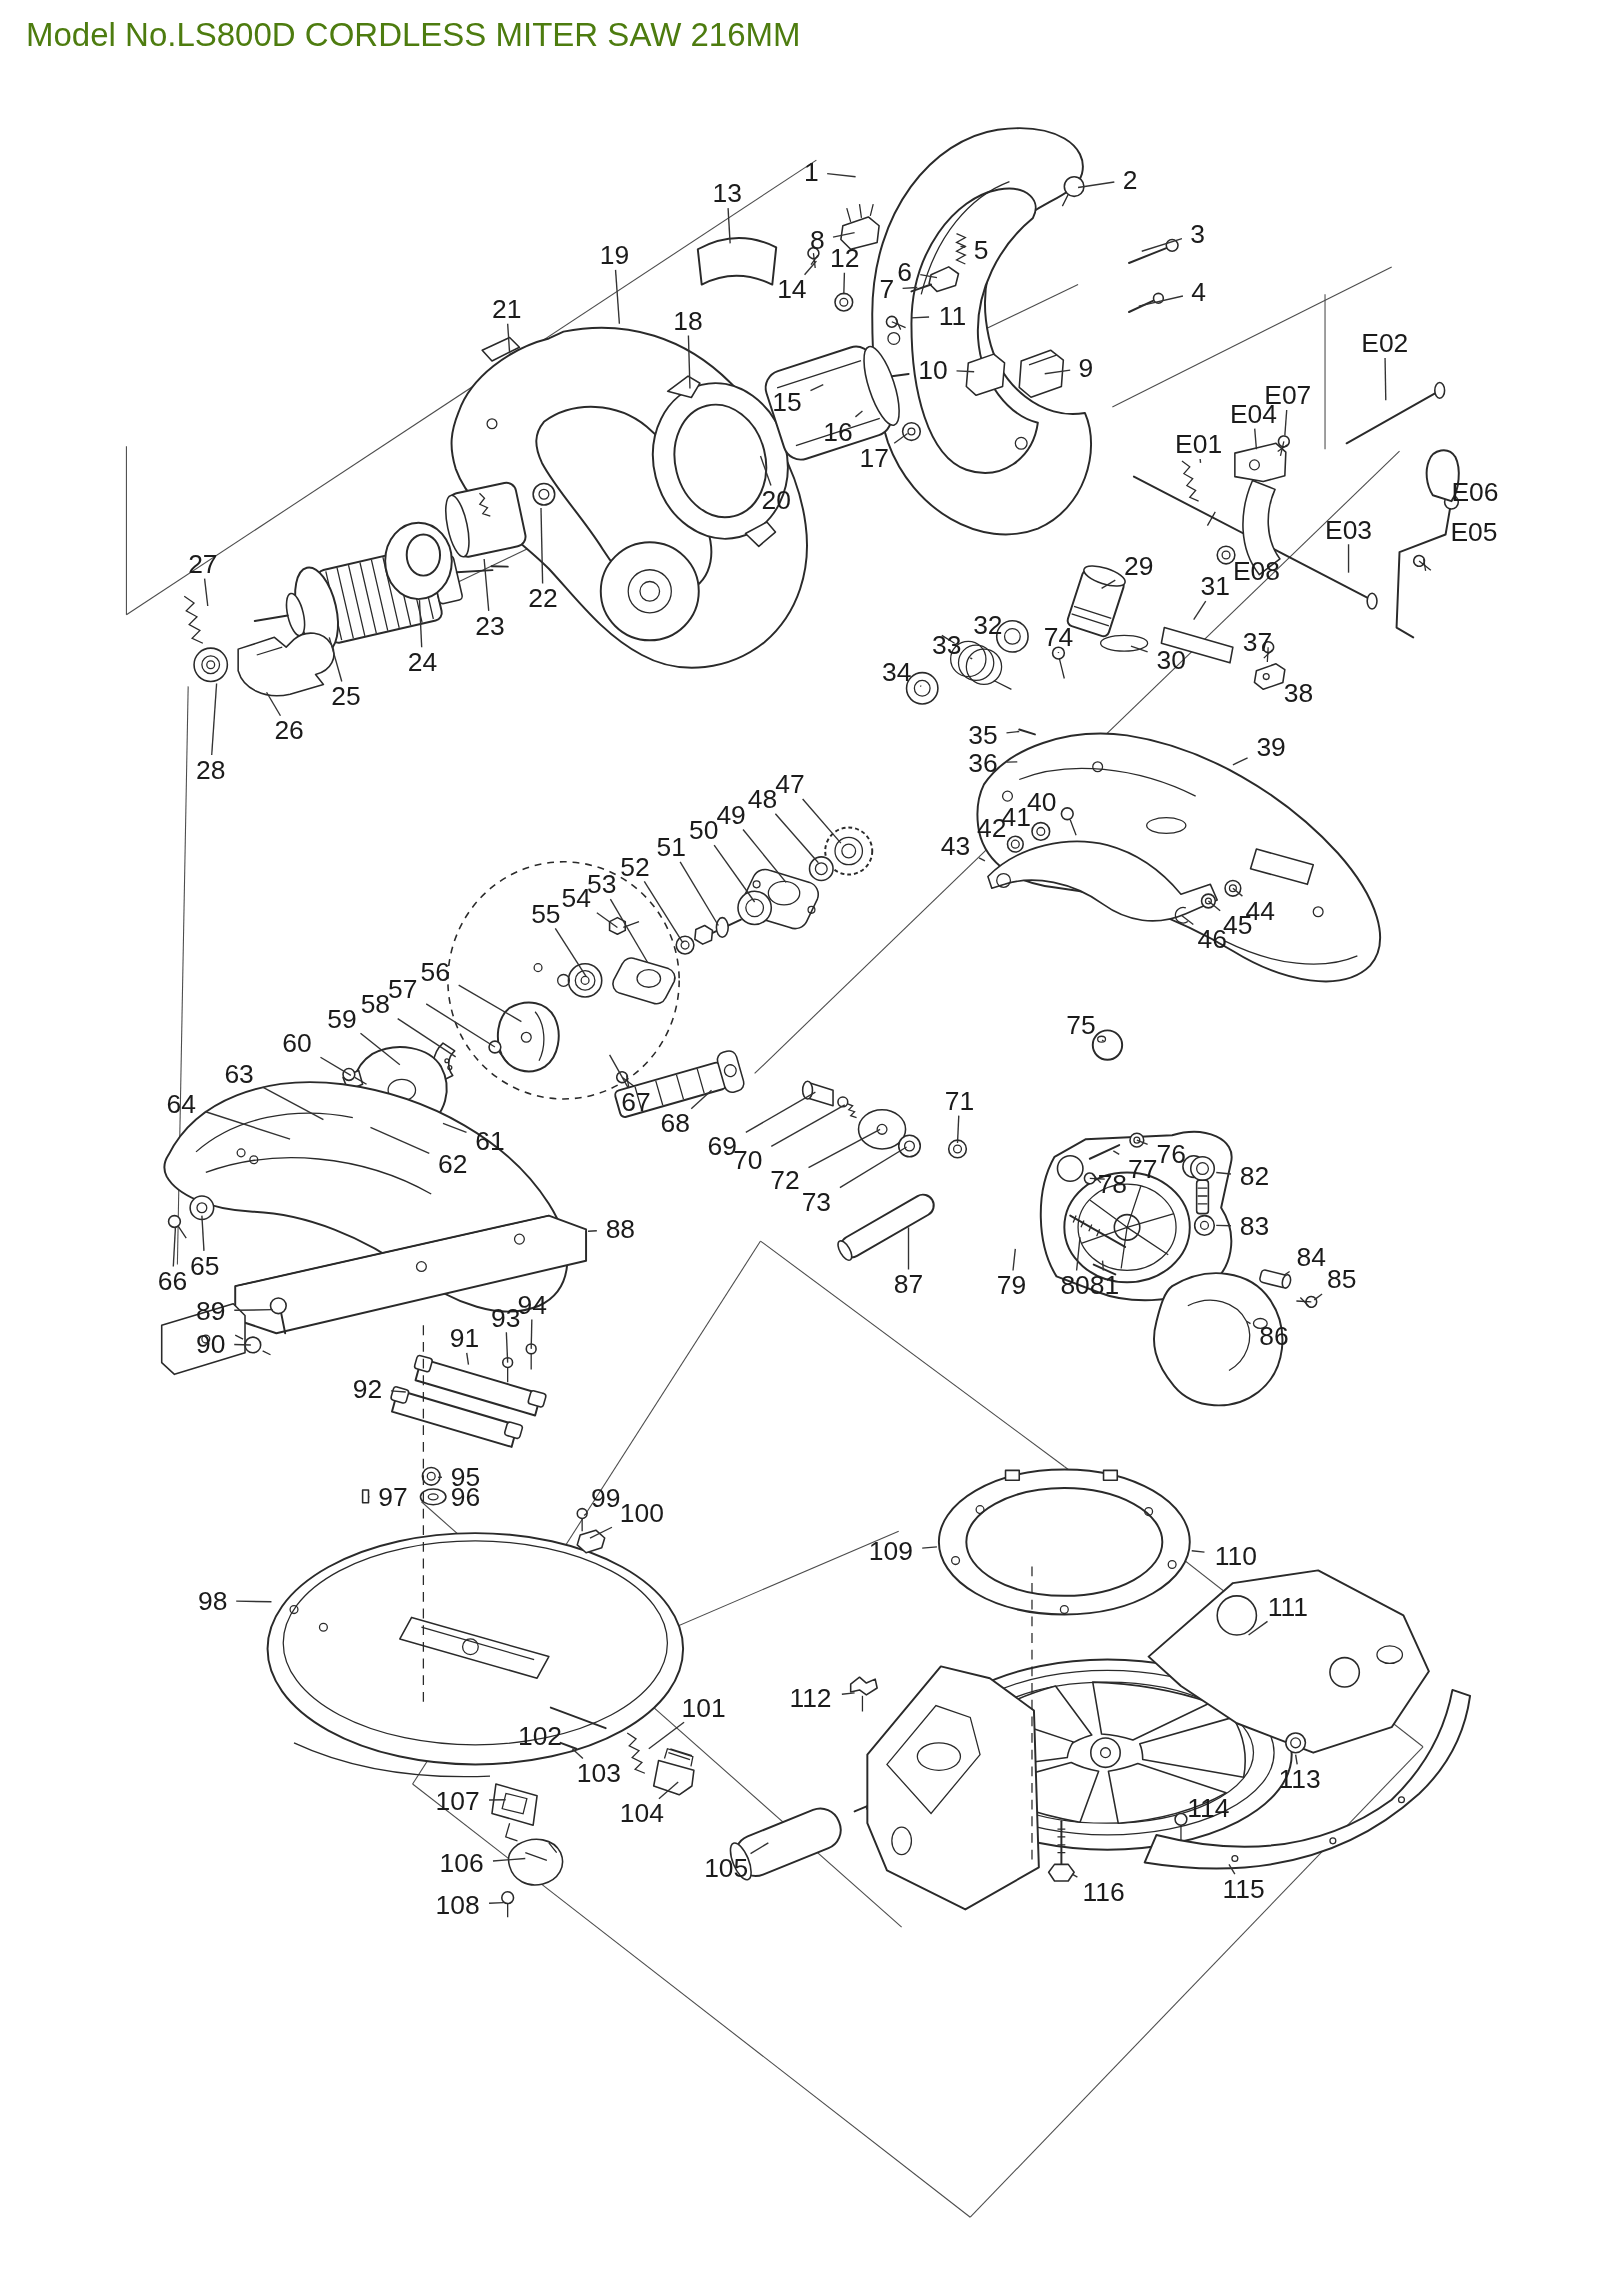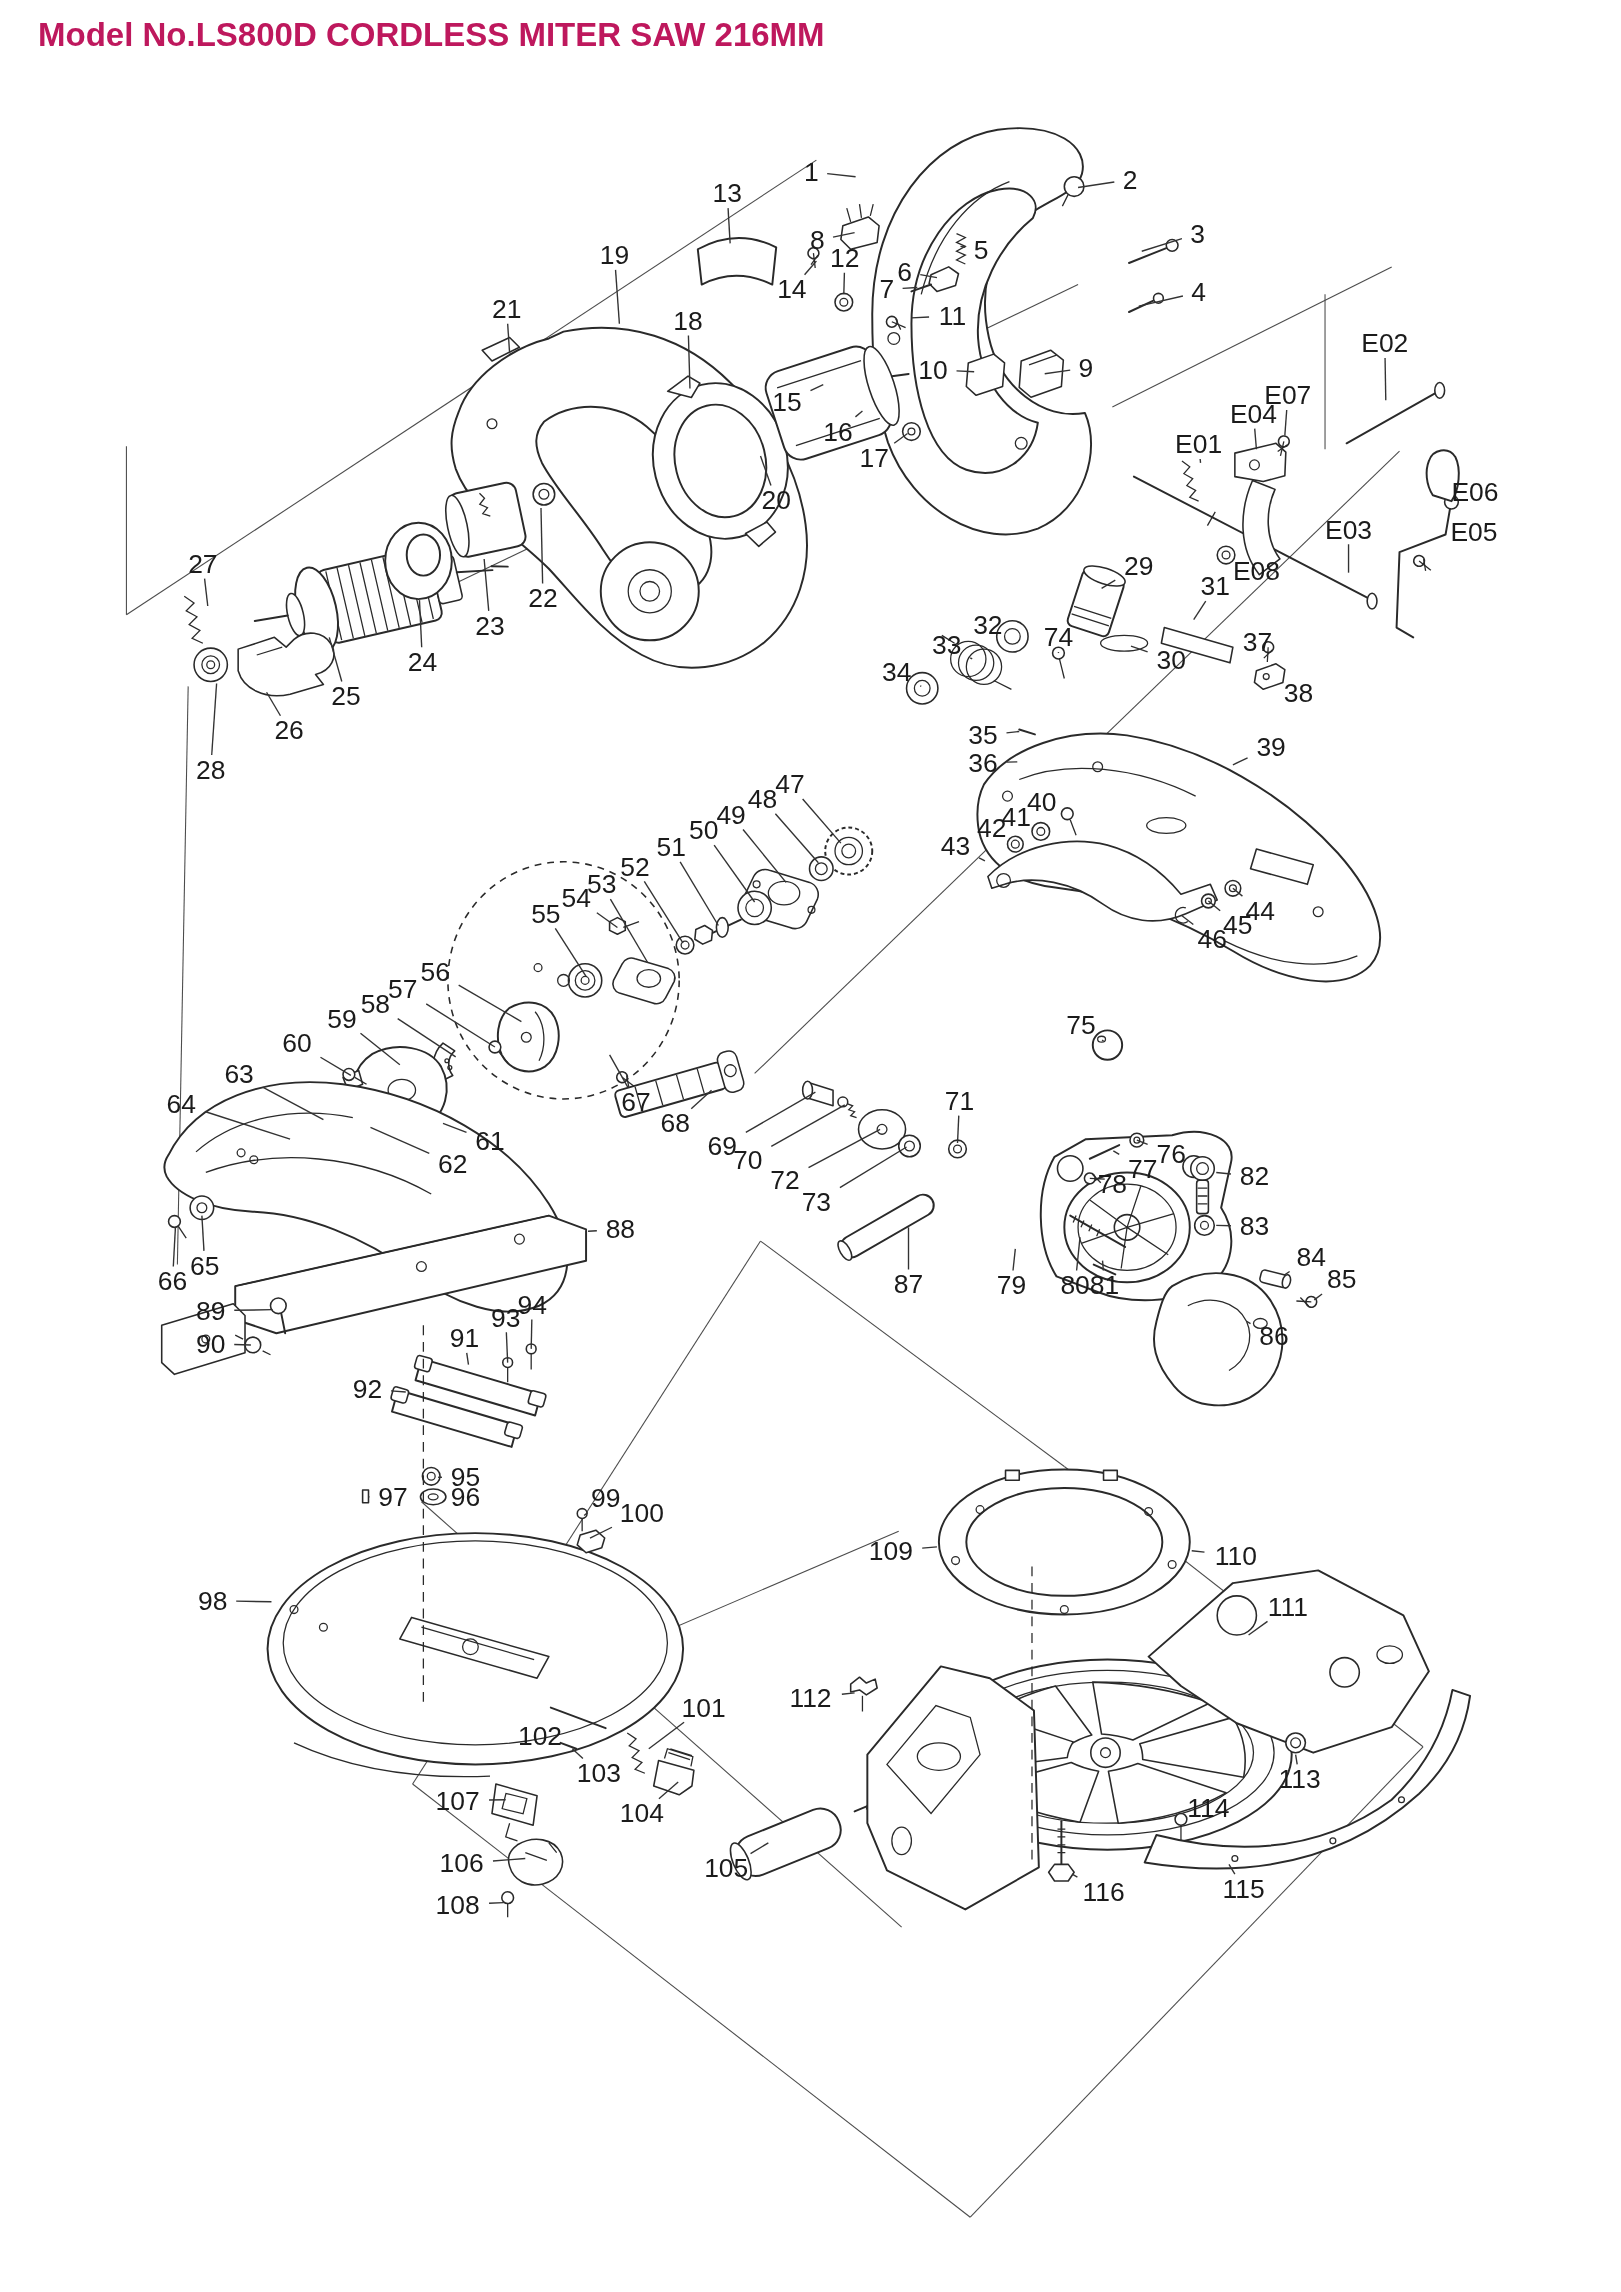--- a/index.html
+++ b/index.html
@@ -1,19 +1,19 @@
 <!DOCTYPE html>
 <html><head>
 <meta charset="utf-8">
 <style>
   html,body{margin:0;padding:0;background:#ffffff;}
   .page{position:relative;width:1621px;height:2293px;background:#fff;overflow:hidden;
         font-family:"Liberation Sans",sans-serif;}
-  .title{position:absolute;left:38px;top:15.7px;margin:0;font-size:33px;font-weight:700;
-         color:#be185d;letter-spacing:0;white-space:nowrap;}
+  .title{position:absolute;left:26px;top:15.7px;margin:0;font-size:33px;font-weight:400;
+         color:#4d7c0f;letter-spacing:0;white-space:nowrap;}
   svg{position:absolute;left:0;top:0;}
   
   .ln{stroke:#2a2a2a;stroke-width:2;fill:none;stroke-linecap:round;stroke-linejoin:round;}
   .fw{stroke:#2a2a2a;stroke-width:2;fill:#ffffff;stroke-linejoin:round;}
   .fw2{stroke:#2a2a2a;stroke-width:1.6;fill:#ffffff;stroke-linejoin:round;}
   .thin{stroke:#2a2a2a;stroke-width:1.3;fill:none;}
   .cline{stroke:#4c4c4c;stroke-width:1.1;fill:none;}
   .dash{stroke:#2a2a2a;stroke-width:1.3;fill:none;stroke-dasharray:10 7;}
   .blade{stroke:#2a2a2a;stroke-width:1.6;fill:none;stroke-dasharray:7 6;}
   .teeth{stroke:#2a2a2a;stroke-width:2;fill:#fff;stroke-dasharray:4 3;}

